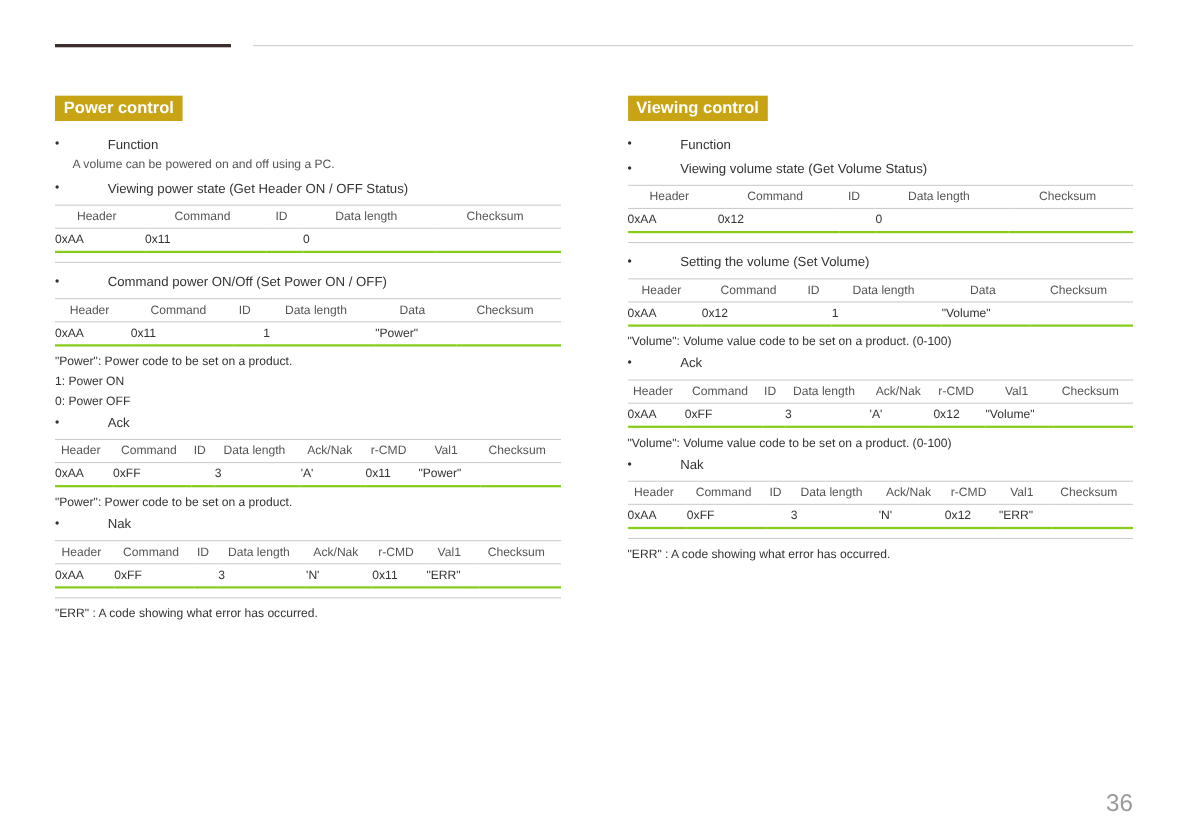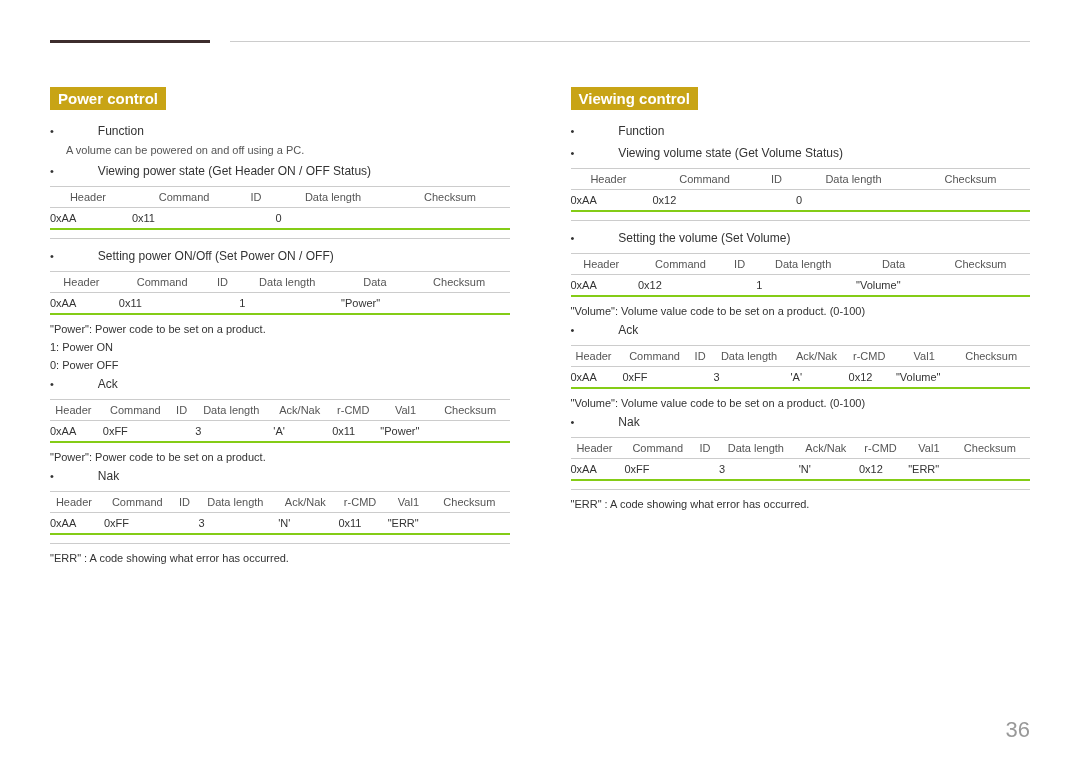--- a/index.html
+++ b/index.html
@@ -164,21 +164,21 @@
             </tr>
           </tbody>
         </table>
       </div>
 
       <hr class="divider">
 
       
       <div class="bullet-item">
         <span class="bullet-dot">•</span>
-        <span class="bullet-text">Setting power ON/Off (Set Power ON / OFF)</span>
+        <span class="bullet-text">Command power ON/Off (Set Power ON / OFF)</span>
       </div>
 
       <div class="table-wrap">
         <table>
           <thead>
             <tr>
               <th>Header</th>
               <th>Command</th>
               <th>ID</th>
               <th>Data length</th>

